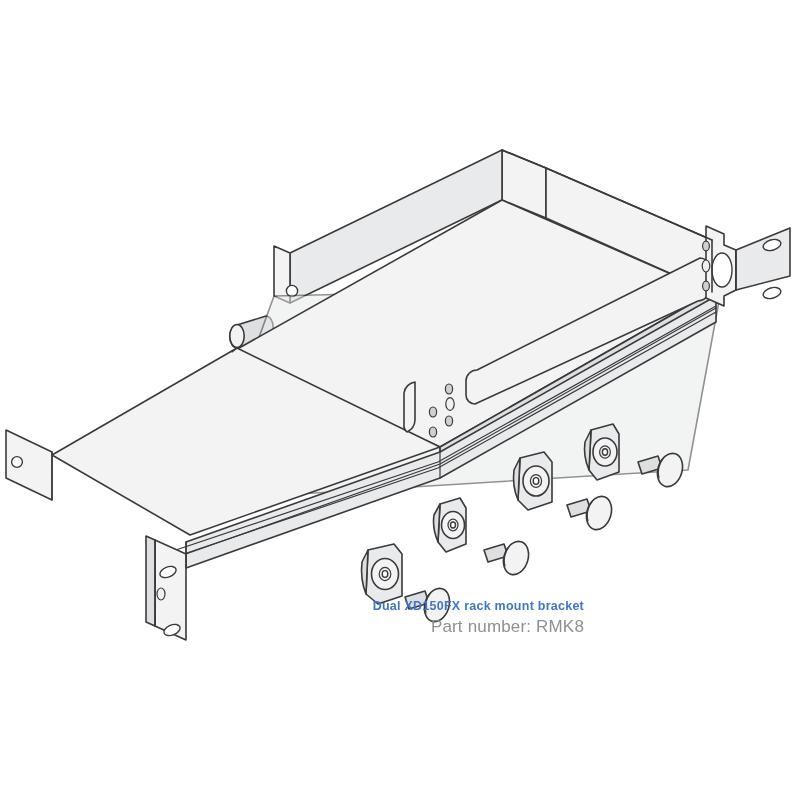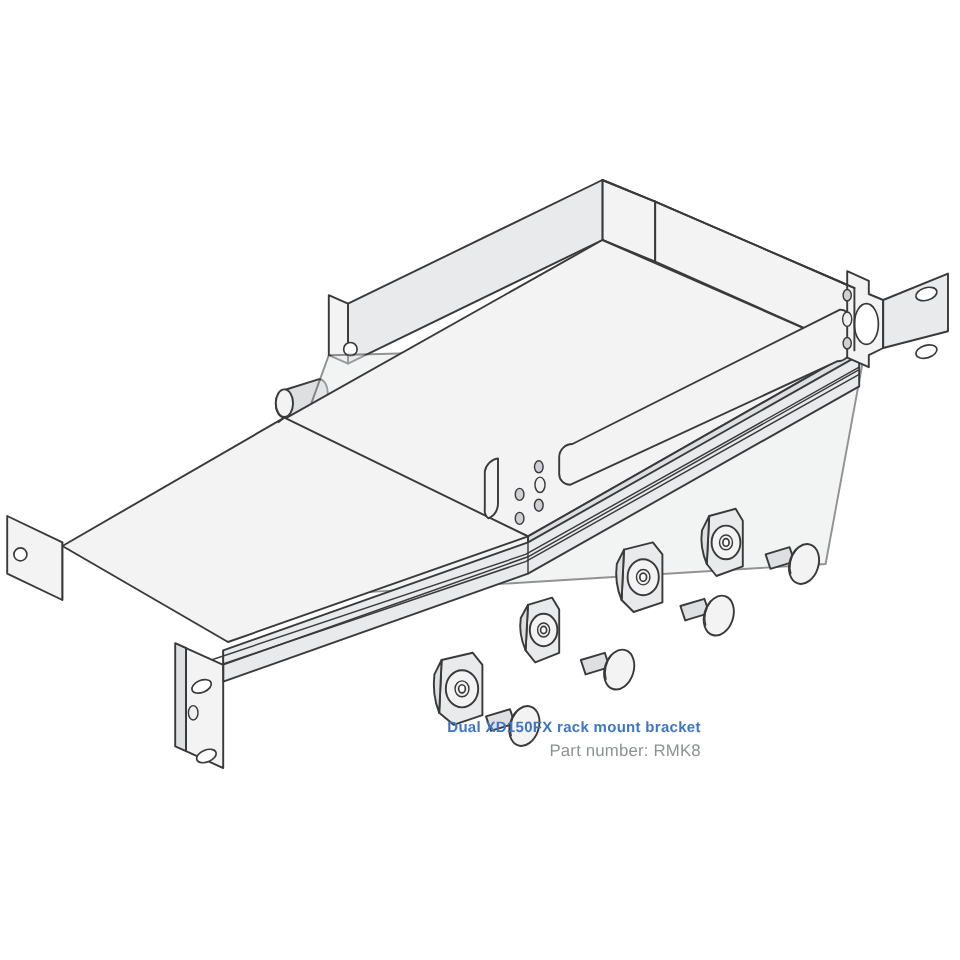--- a/index.html
+++ b/index.html
@@ -38,21 +38,21 @@
     line-height: 1.32;
     user-select: none;
   }
   .cap-line {
     font-size: 12.5px;
     font-weight: bold;
     letter-spacing: 0.02em;
     white-space: nowrap;
   }
   .cap-part {
-    font-size: 14px;
+    font-size: 17px;
     font-weight: normal;
     letter-spacing: 0.01em;
     white-space: nowrap;
     margin-top: 1px;
   }
 </style>
 </head>
 <body style="background: rgb(255, 255, 255);">
 
 <div id="stage">

